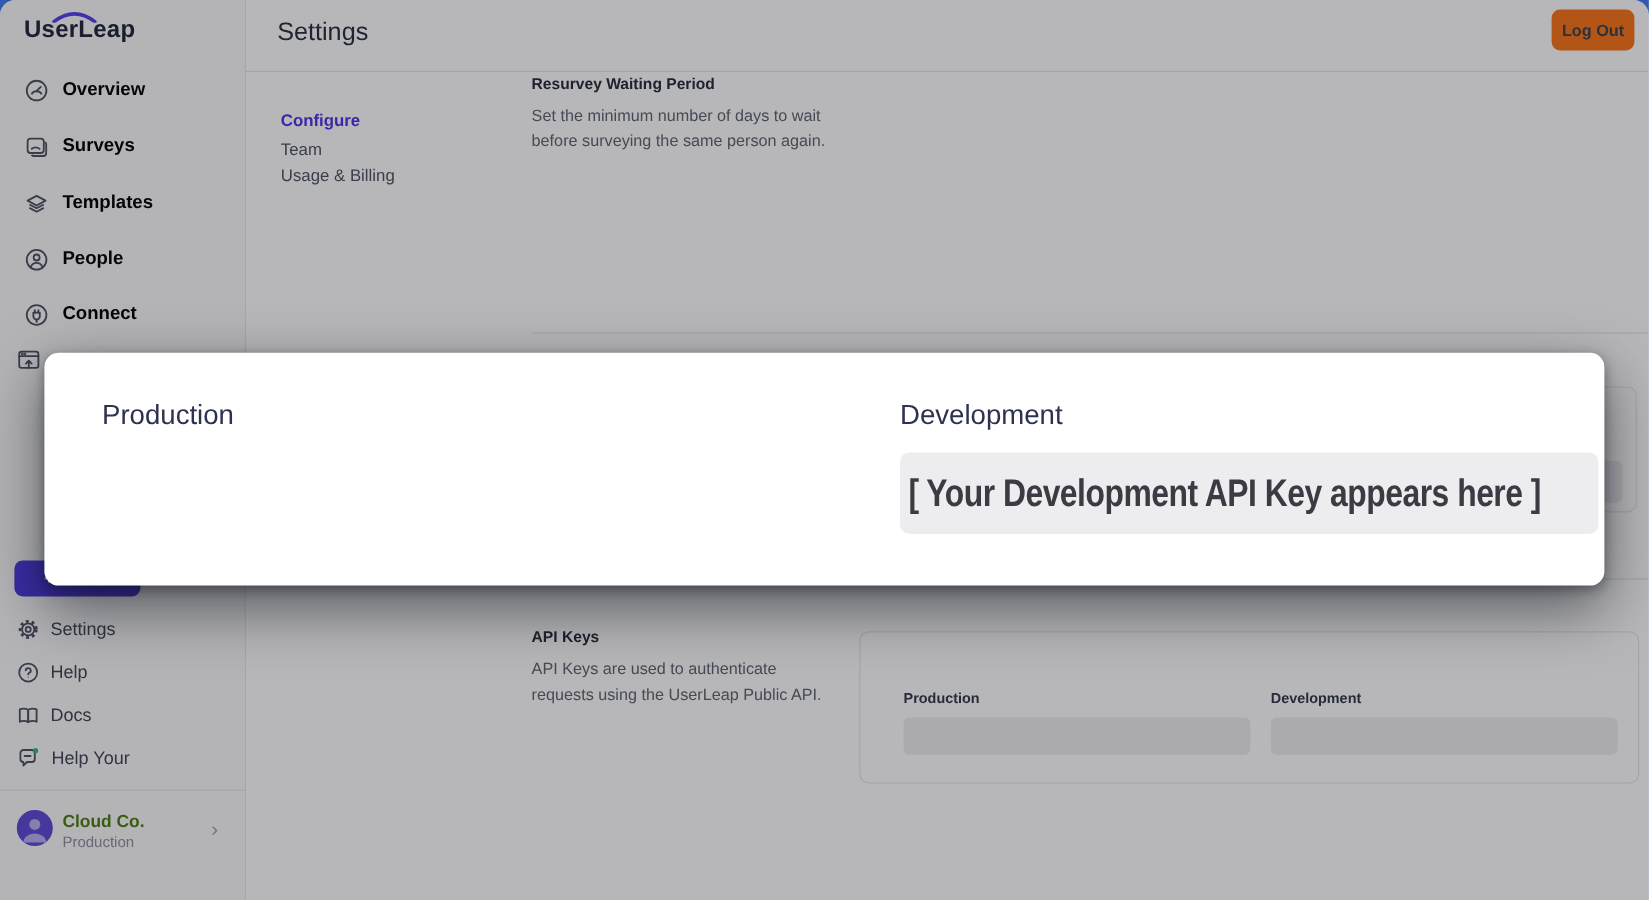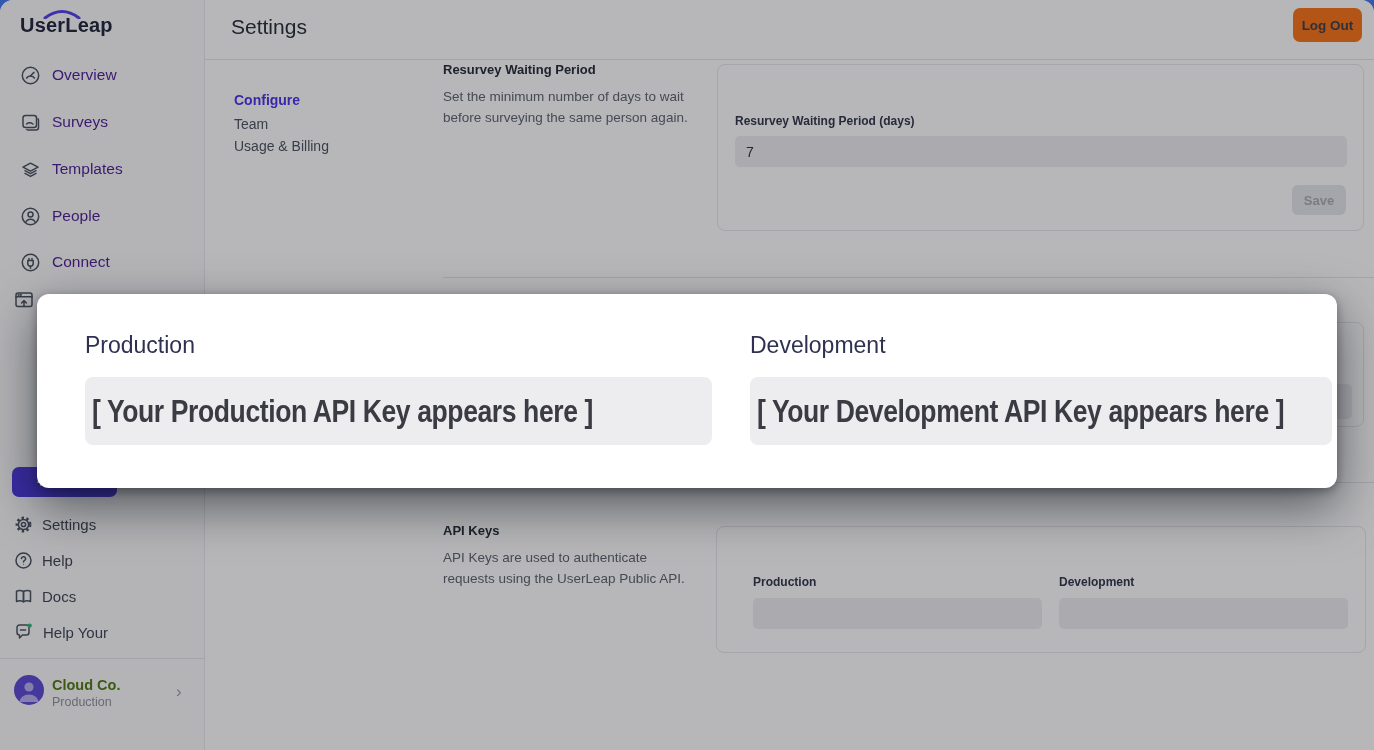--- a/index.html
+++ b/index.html
@@ -21,21 +21,21 @@
     position:absolute; left:0; top:0; width:205px; height:750px;
     background:#fbfbfd; border-right:1px solid #e7e8eb;
   }
   .logo-row { position:absolute; left:20px; top:14px; }
   .logo-text { font-size:20px; font-weight:700; color:#20253a; letter-spacing:0.2px; }
   .logo-arc { position:absolute; left:23px; top:-5px; }
   .nav-item {
     position:absolute; left:20px; height:24px;
     display:flex; align-items:center; gap:11px; cursor:pointer;
   }
-  .nav-item .lbl { font-size:15.5px; font-weight:400; color:#4c1d95; }
+  .nav-item .lbl { font-size:15.5px; font-weight:700; color:#000000; }
   .util-item {
     position:absolute; left:14px; height:24px;
     display:flex; align-items:center; gap:9px; cursor:pointer;
   }
   .util-item .lbl { font-size:15px; font-weight:500; color:#3f4553; }
   .icon { display:block; flex:none; }
   .create-btn {
     position:absolute; left:12px; top:467px; width:105px; height:30px;
     background:#4b38e0; border-radius:7px; border:none;
     color:#ffffff; font-size:14px; font-weight:600;
@@ -224,25 +224,20 @@
     <button class="logout-btn">Log Out</button>
     <div class="header-divider"></div>
 
     <span class="subnav-item active" style="top:92px">Configure</span>
     <span class="subnav-item" style="top:116px">Team</span>
     <span class="subnav-item" style="top:138px">Usage &amp; Billing</span>
 
     <div class="section-title" style="top:62px">Resurvey Waiting Period</div>
     <div class="section-desc" style="top:86px">Set the minimum number of days to wait before surveying the same person again.</div>
 
-    <div class="card" style="left:512px; top:64px; width:647px; height:167px">
-      <span class="field-label" style="left:17px; top:49px">Resurvey Waiting Period (days)</span>
-      <input class="field" style="left: 17px; top: 71px; width: 612px; height: 31px;" readonly="" value="7">
-      <button class="save-btn" style="left:574px; top:120px">Save</button>
-    </div>
 
     <div class="content-divider" style="top:277px"></div>
 
     <div class="card" style="left:512px; top:322px; width:647px; height:105px">
       <div class="field" style="left:17px; top:61px; width:617px; height:35px"></div>
     </div>
 
     <div class="content-divider" style="top:482px"></div>
 
     <div class="section-title" style="top:523px">API Keys</div>
@@ -254,21 +249,18 @@
       <span class="field-label" style="left:342px; top:48px">Development</span>
       <div class="field" style="left:342px; top:71px; width:289px; height:31px"></div>
     </div>
   </div>
 </div>
 
 <div class="backdrop"></div>
 
 <div class="dialog">
   <span class="dialog-title" style="left:48px">Production</span>
-  <div class="key-box" style="left:48px; width:627px">
-    <span class="key-text">[ Your Production API Key appears here ]</span>
-  </div>
 
   <span class="dialog-title" style="left:713px">Development</span>
   <div class="key-box" style="left:713px; width:582px">
     <span class="key-text">[ Your Development API Key appears here ]</span>
   </div>
 </div>
 
 </body></html>

